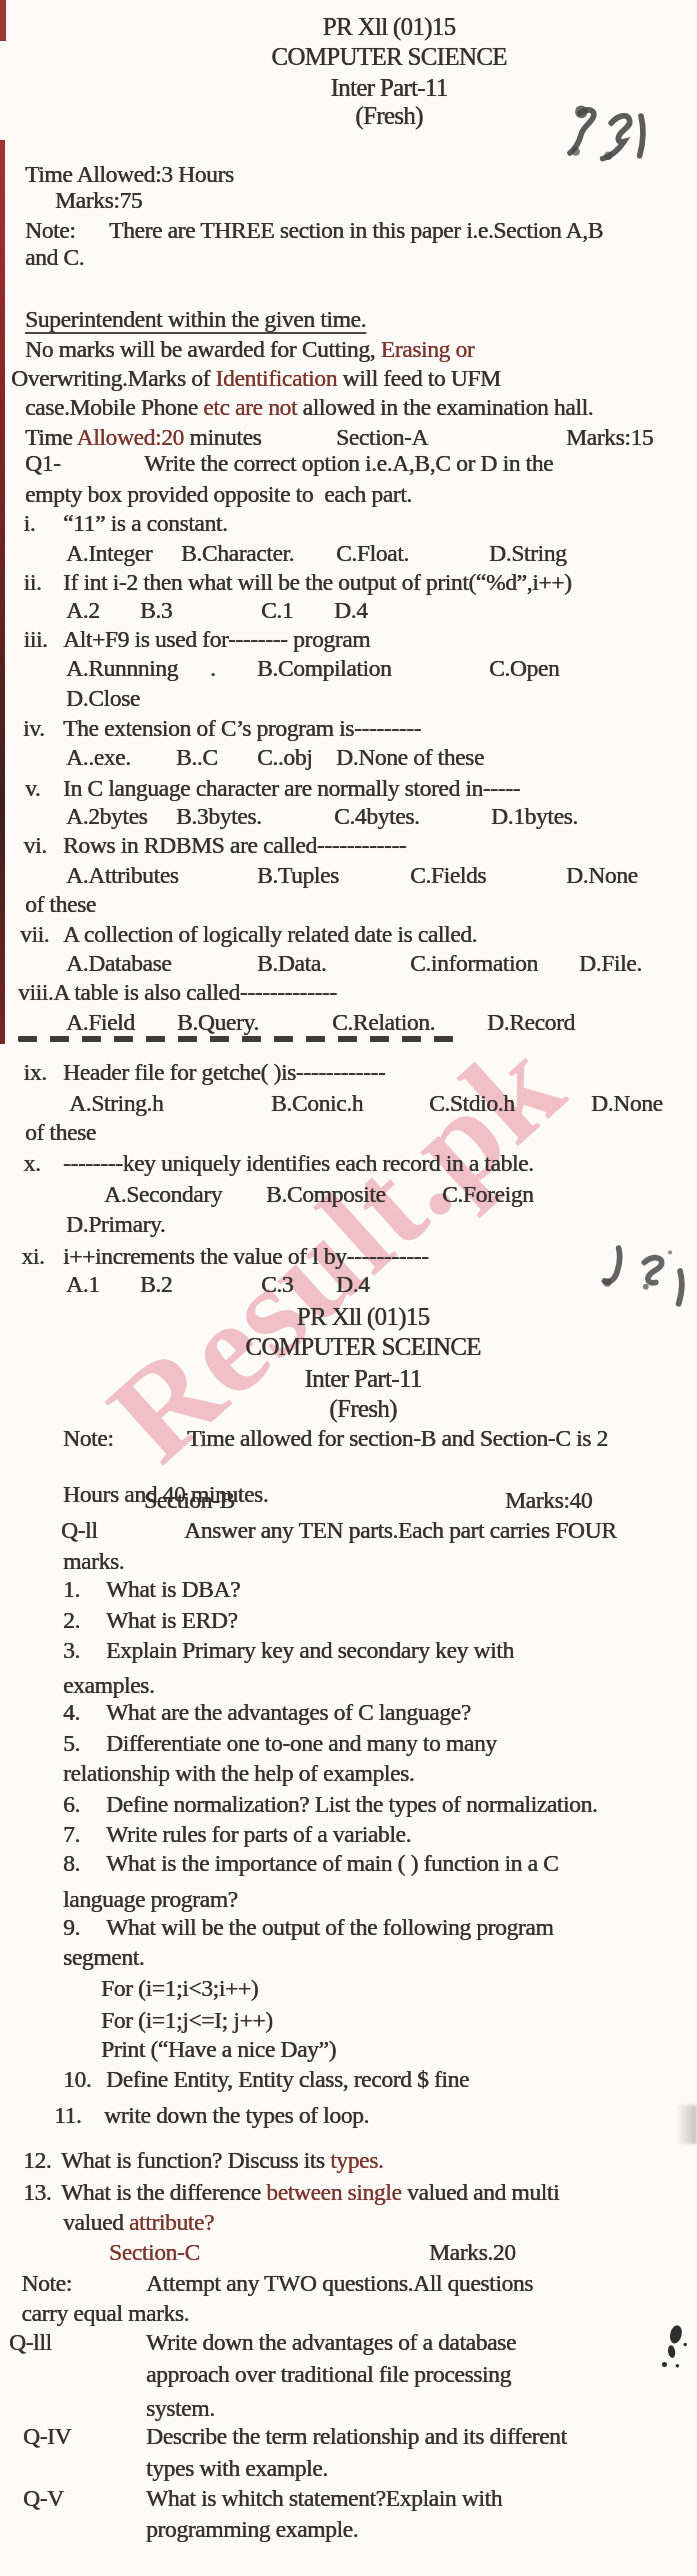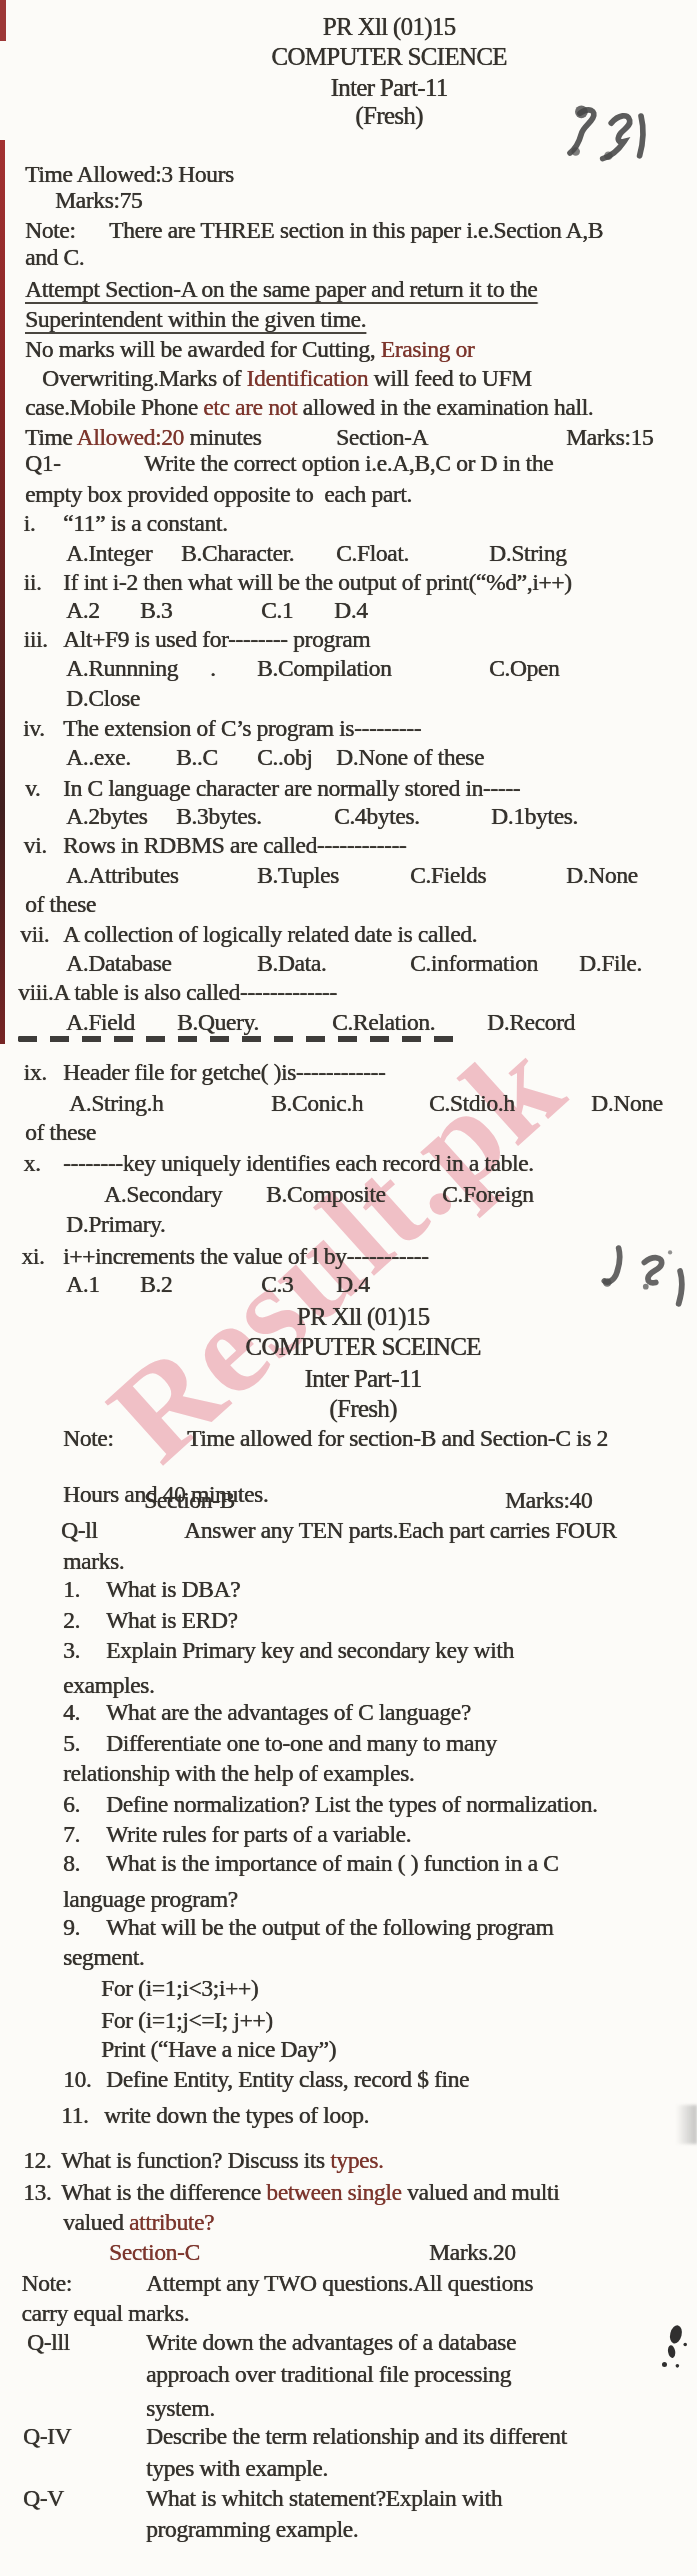--- a/index.html
+++ b/index.html
@@ -90,24 +90,23 @@
   <div class="text-layer" id="text-layer">
       <div class="tl big ctr" style="top: 13px; left: 389px;"><span>PR Xll (01)15</span></div>
       <div class="tl big ctr" style="top: 43px; left: 389px;"><span>COMPUTER SCIENCE</span></div>
       <div class="tl big ctr" style="top: 74px; left: 389px;"><span>Inter Part-11</span></div>
       <div class="tl big ctr" style="top: 102px; left: 389px;"><span>(Fresh)</span></div>
       <div class="tl" style="top: 162px; left: 25px;"><span>Time Allowed:3 Hours</span></div>
       <div class="tl" style="top: 188px; left: 55px;"><span>Marks:75</span></div>
       <div class="tl" style="top: 218px; left: 25px;"><span>Note:</span></div>
       <div class="tl" style="top: 218px; left: 109px;"><span>There are THREE section in this paper i.e.Section A,B</span></div>
       <div class="tl" style="top: 245px; left: 25px;"><span>and C.</span></div>
-      <div class="tl ul" style="top: 277px; left: 25px;"><span>Attempt Section-A on the same paper and return it to the</span></div>
       <div class="tl ul" style="top: 307px; left: 25px;"><span>Superintendent within the given time.</span></div>
       <div class="tl" style="top: 337px; left: 25px;"><span>No marks will be awarded for Cutting, </span><span class="red">Erasing or</span></div>
-      <div class="tl" style="top: 366px; left: 42px;"><span>Overwriting.Marks of </span><span class="red">Identification</span><span> will feed to UFM</span></div>
+      <div class="tl" style="top: 366px; left: 11px;"><span>Overwriting.Marks of </span><span class="red">Identification</span><span> will feed to UFM</span></div>
       <div class="tl" style="top: 395px; left: 25px;"><span>case.Mobile Phone </span><span class="red">etc are not</span><span> allowed in the examination hall.</span></div>
       <div class="tl" style="top: 425px; left: 25px;"><span>Time </span><span class="red">Allowed:20</span><span> minutes</span></div>
       <div class="tl" style="top: 425px; left: 336px;"><span>Section-A</span></div>
       <div class="tl" style="top: 425px; left: 566px;"><span>Marks:15</span></div>
       <div class="tl" style="top: 451px; left: 25px;"><span>Q1-</span></div>
       <div class="tl" style="top: 451px; left: 144px;"><span>Write the correct option i.e.A,B,C or D in the</span></div>
       <div class="tl" style="top: 482px; left: 25px;"><span>empty box provided opposite to  each part.</span></div>
       <div class="tl" style="top: 511px; left: 23.6px;"><span>i.</span></div>
       <div class="tl" style="top: 511px; left: 63px;"><span>“11” is a constant.</span></div>
       <div class="tl" style="top: 541px; left: 66px;"><span>A.Integer</span></div>
@@ -208,33 +207,33 @@
       <div class="tl" style="top: 1851px; left: 106px;"><span>What is the importance of main ( ) function in a C</span></div>
       <div class="tl" style="top: 1887px; left: 63px;"><span>language program?</span></div>
       <div class="tl" style="top: 1915px; left: 63px;"><span>9.</span></div>
       <div class="tl" style="top: 1915px; left: 106px;"><span>What will be the output of the following program</span></div>
       <div class="tl" style="top: 1945px; left: 63px;"><span>segment.</span></div>
       <div class="tl" style="top: 1976px; left: 101px;"><span>For (i=1;i&lt;3;i++)</span></div>
       <div class="tl" style="top: 2008px; left: 101px;"><span>For (i=1;j&lt;=I; j++)</span></div>
       <div class="tl" style="top: 2037px; left: 101px;"><span>Print (“Have a nice Day”)</span></div>
       <div class="tl" style="top: 2067px; left: 63px;"><span>10.</span></div>
       <div class="tl" style="top: 2067px; left: 106px;"><span>Define Entity, Entity class, record $ fine</span></div>
-      <div class="tl" style="top: 2103px; left: 61px;"><span>11.</span></div>
+      <div class="tl" style="top: 2103px; left: 54px;"><span>11.</span></div>
       <div class="tl" style="top: 2103px; left: 104px;"><span>write down the types of loop.</span></div>
       <div class="tl" style="top: 2148px; left: 23px;"><span>12.</span></div>
       <div class="tl" style="top: 2148px; left: 61px;"><span>What is function? Discuss its </span><span class="red">types.</span></div>
       <div class="tl" style="top: 2180px; left: 23px;"><span>13.</span></div>
       <div class="tl" style="top: 2180px; left: 61px;"><span>What is the difference </span><span class="red">between single</span><span> valued and multi</span></div>
       <div class="tl" style="top: 2210px; left: 63px;"><span>valued </span><span class="red">attribute?</span></div>
       <div class="tl" style="top: 2240px; left: 109px;"><span class="red">Section-C</span></div>
       <div class="tl" style="top: 2240px; left: 429px;"><span>Marks.20</span></div>
       <div class="tl" style="top: 2271px; left: 21.4px;"><span>Note:</span></div>
       <div class="tl" style="top: 2271px; left: 146px;"><span>Attempt any TWO questions.All questions</span></div>
       <div class="tl" style="top: 2301px; left: 21.4px;"><span>carry equal marks.</span></div>
-      <div class="tl" style="top: 2330px; left: 27px;"><span>Q-lll</span></div>
+      <div class="tl" style="top: 2330px; left: 9px;"><span>Q-lll</span></div>
       <div class="tl" style="top: 2330px; left: 146px;"><span>Write down the advantages of a database</span></div>
       <div class="tl" style="top: 2362px; left: 146px;"><span>approach over traditional file processing</span></div>
       <div class="tl" style="top: 2396px; left: 146px;"><span>system.</span></div>
       <div class="tl" style="top: 2424px; left: 23px;"><span>Q-IV</span></div>
       <div class="tl" style="top: 2424px; left: 146px;"><span>Describe the term relationship and its different</span></div>
       <div class="tl" style="top: 2456px; left: 146px;"><span>types with example.</span></div>
       <div class="tl" style="top: 2486px; left: 23px;"><span>Q-V</span></div>
       <div class="tl" style="top: 2486px; left: 146px;"><span>What is whitch statement?Explain with</span></div>
       <div class="tl" style="top: 2517px; left: 146px;"><span>programming example.</span></div>
     </div>

